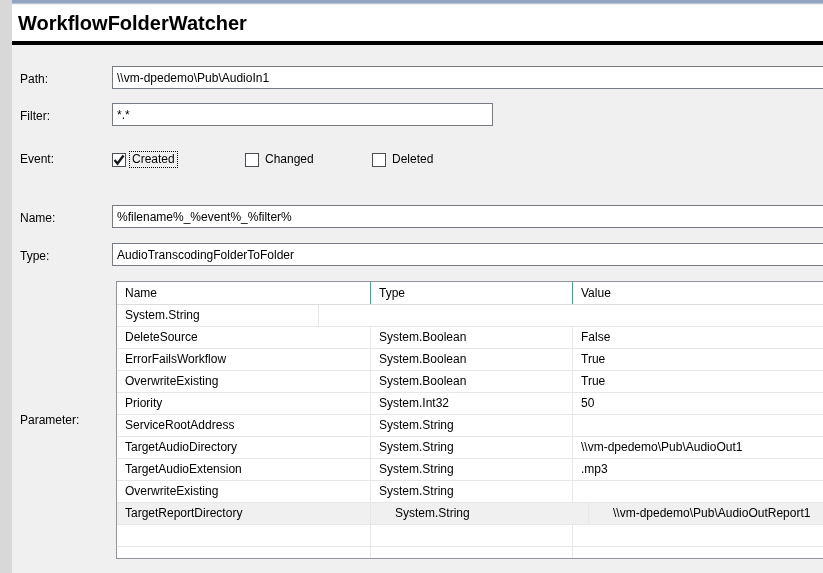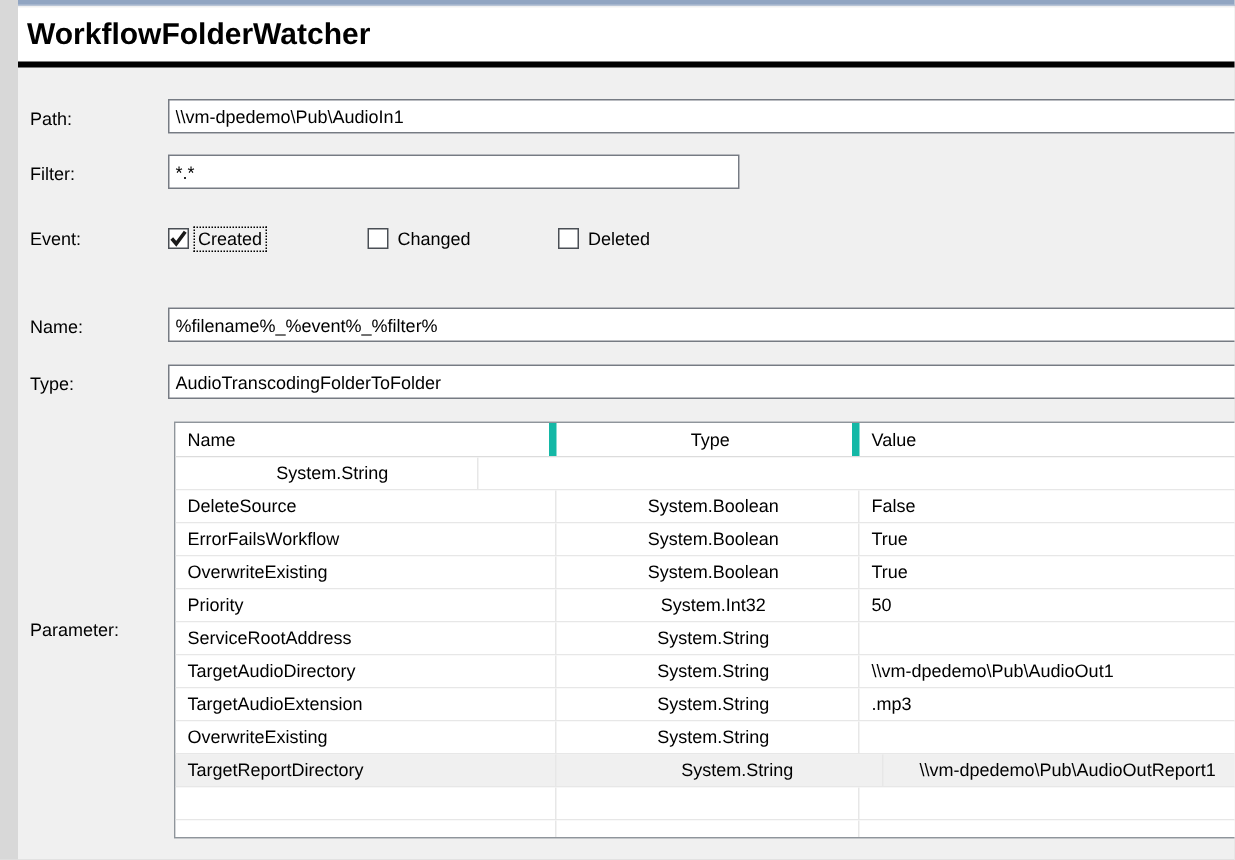--- a/index.html
+++ b/index.html
@@ -16,47 +16,47 @@
     margin:0;padding:0 0 0 6px;font-size:20px;font-weight:bold;line-height:36px;
     letter-spacing:0px;color:#000;
   }
   .title-underline{position:absolute;left:0;top:41px;width:823px;height:4px;background:#000;}
   .fl{position:absolute;left:8px;line-height:14px;}
   .tb{
     position:absolute;left:100px;height:23px;background:#fff;
     border:1px solid #767b83;padding:2px 4px;font-family:inherit;font-size:12px;color:#000;
   }
   
-  .cbg{position:absolute;top:151px;display:flex;align-items:center;height:16px;}
+  .cbg{position:absolute;top:151px;display:flex;align-items:flex-end;height:16px;}
   .cbox{
     display:inline-block;width:14px;height:14px;background:#fff;
     border:1px solid #4a4f55;position:relative;flex:0 0 auto;
   }
   .cbox svg{position:absolute;left:0px;top:0px;display:none;}
   .cbox.checked svg{display:block;}
   .cbl{margin-left:4px;padding:1px 2px;line-height:13px;}
   .cbl.focused{outline:1px dotted #000;}
   
   .param-table{
     position:absolute;left:104px;top:281px;width:721px;height:278px;
     background:#fff;border:1px solid #8f959b;overflow:hidden;
   }
   .thead{display:flex;height:23px;background:#fff;border-bottom:1px solid #dcdcdc;}
   .th{
-    padding:0 0 0 8px;line-height:22px;border-right:5px solid #14b8a6;
+    padding:0 0 0 8px;line-height:22px;border-right:1px solid #14b8a6;
     overflow:hidden;white-space:nowrap;
   }
   .tr{display:flex;height:22px;border-bottom:1px solid #e7e7e7;background:#fff;}
   .tr.hl{background:#f0f0f0;gap:16px;}
   .td{
     padding:0 0 0 8px;line-height:21px;border-right:1px solid #e7e7e7;
     overflow:hidden;white-space:nowrap;
   }
   .c0{width:254px;flex:0 0 auto;}
-  .c1{width:202px;flex:0 0 auto;text-align:center;}
+  .c1{width:202px;flex:0 0 auto;}
   .c2{flex:1 1 auto;border-right:none !important;}
 </style>
 </head>
 <body>
 
 <div class="screen">
 
   <div class="top-accent"></div>
 
   <div class="title-band">

